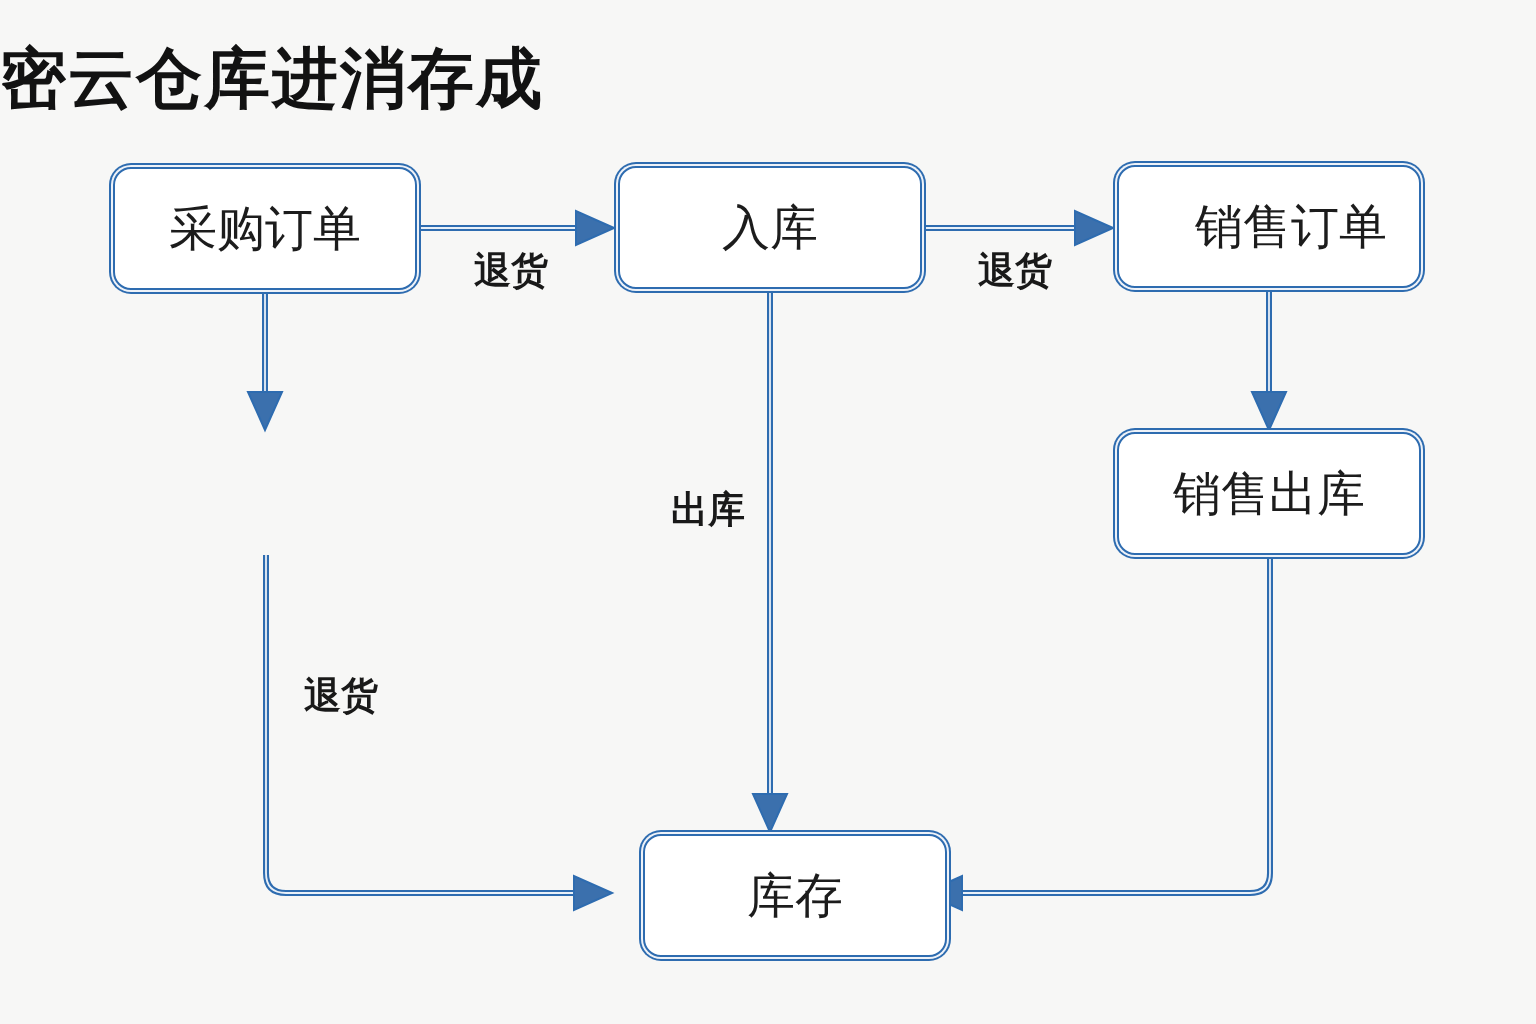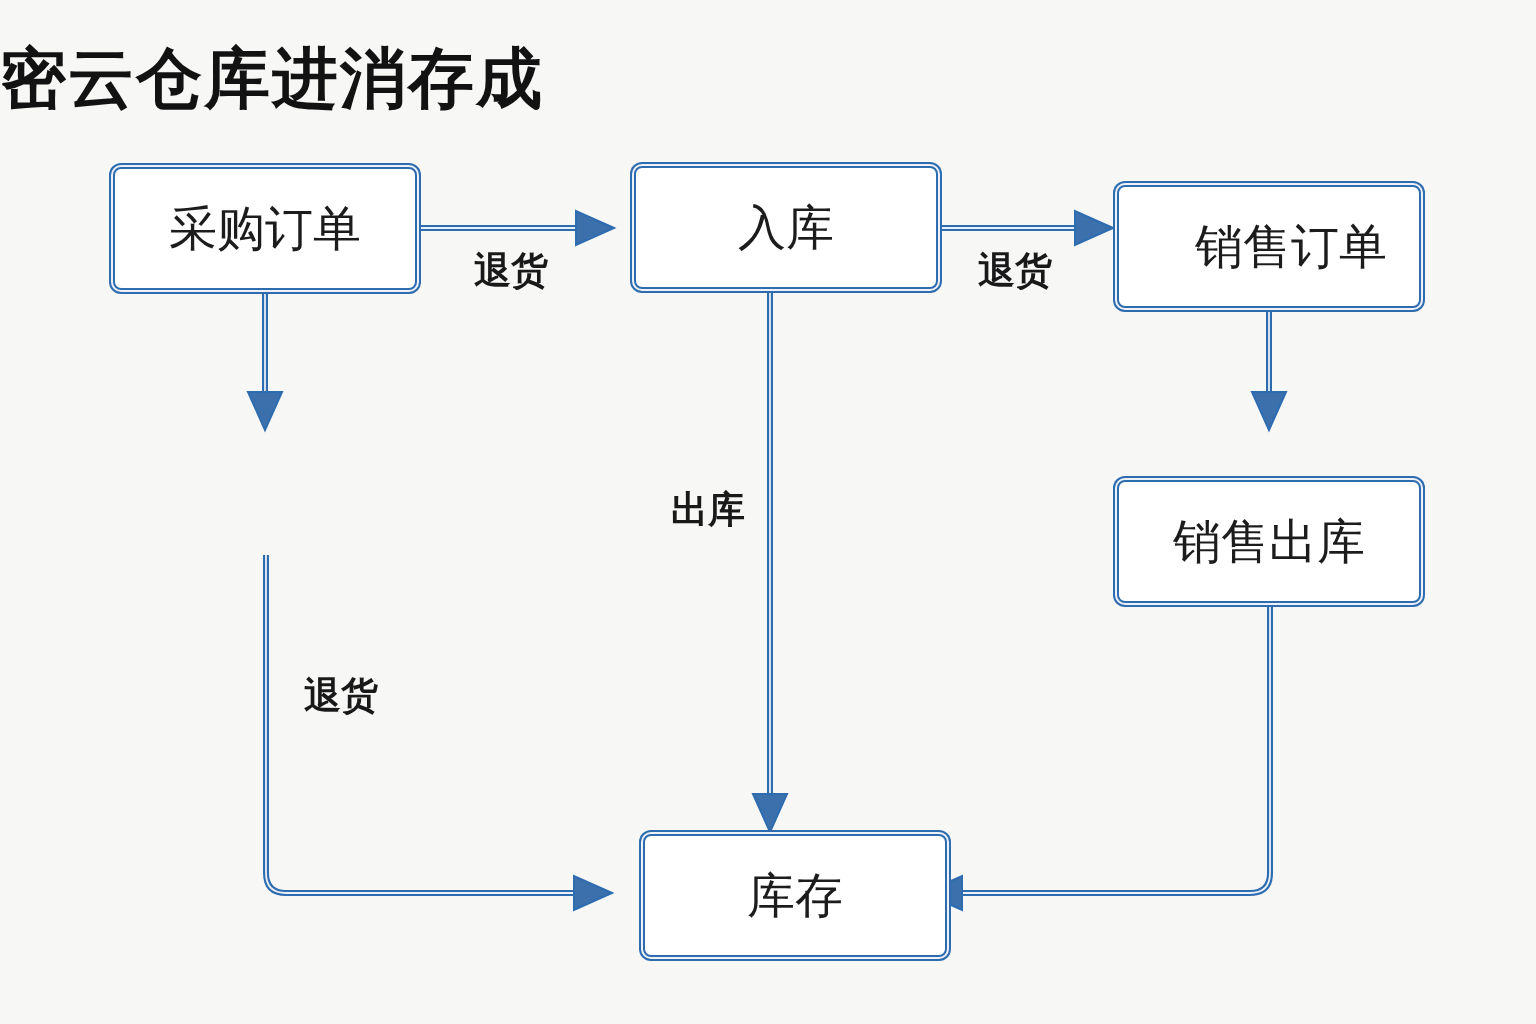--- a/index.html
+++ b/index.html
@@ -29,35 +29,35 @@
   }
   .edge-outer { stroke: #2e6cb0; stroke-width: 6; fill: none; }
   .edge-inner { stroke: #e9f0f8; stroke-width: 1.8; fill: none; }
   .arrowhead { fill: #3b70ad; stroke: #2e6cb0; stroke-width: 2; stroke-linejoin: miter; }
   .node {
     position: absolute;
     width: 304px;
     height: 123px;
     background: #ffffff;
     border: 2px solid #2e6cb0;
-    border-radius: 8px;
+    border-radius: 18px;
     box-shadow: 0 0 0 2px #eef2f8, 0 0 0 4px #2e6cb0;
     display: flex;
     align-items: center;
     justify-content: center;
     font-size: 48px;
     font-weight: 500;
     color: #1c1c1c;
     box-sizing: border-box;
   }
   .node-purchase-order  { left: 113px; top: 167px; }
-  .node-inbound         { left: 634px; top: 166px; }
-  .node-sales-order     { left: 1117px; top: 185px; padding-left: 44px; }
+  .node-inbound         { left: 618px; top: 166px; }
+  .node-sales-order     { left: 1117px; top: 165px; padding-left: 44px; }
   .node-purchase-inbound{ left: 113px; top: 432px; }
-  .node-sales-outbound  { left: 1117px; top: 432px; margin-top: 48px; }
+  .node-sales-outbound  { left: 1117px; top: 432px; }
   .node-inventory       { left: 618px; top: 834px; margin-left: 25px; }
   .edge-label {
     position: absolute;
     transform: translate(-50%, -50%);
     font-size: 37px;
     font-weight: 700;
     color: #191919;
     white-space: nowrap;
   }
   .edge-label-return-1 { left: 511px;  top: 271px; }

